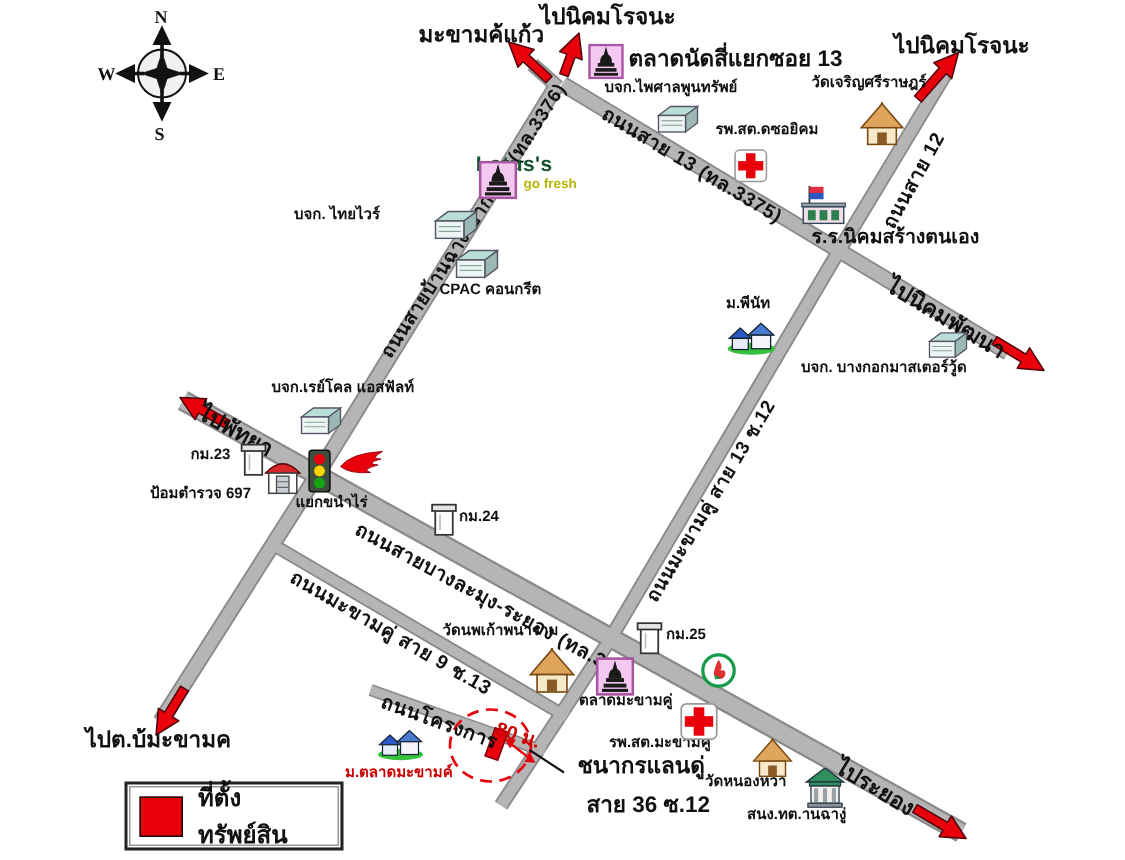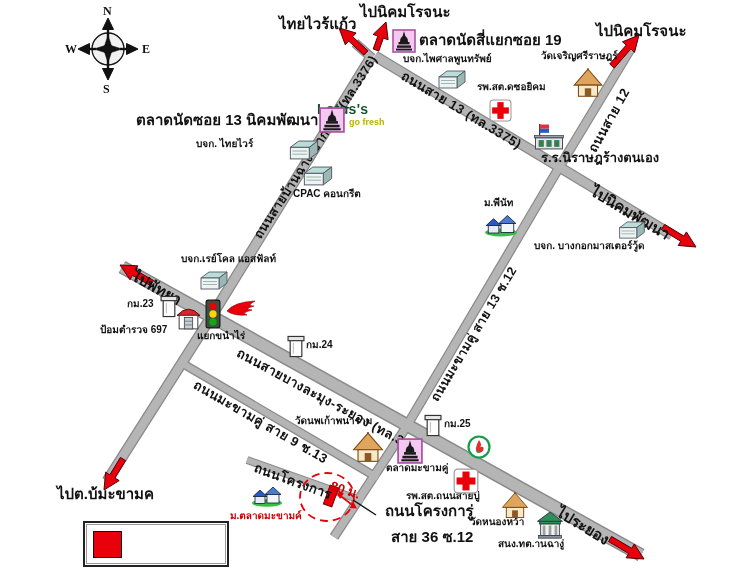--- a/index.html
+++ b/index.html
@@ -165,62 +165,61 @@
       <polygon points="357,508.5 349.5,508 353.5,502" fill="#e8000b"></polygon>
       <path d="M353,500 L376,515" stroke="#111" stroke-width="1.4" fill="none"></path>
     </g>
   </svg>
 
   <div class="compassL" style="left:103px;top:4px">N</div>
   <div class="compassL" style="left:65px;top:42px">W</div>
   <div class="compassL" style="left:142px;top:42px">E</div>
   <div class="compassL" style="left:103px;top:82px">S</div>
 
-  <div class="lbl big" style="left:279px;top:16px">ไทยไวร้แก้ว</div>
+  <div class="lbl big" style="left:279px;top:16px">มะขามค้แก้ว</div>
   <div class="lbl big" style="left:360px;top:4px">ไปนิคมโรจนะ</div>
   <div class="lbl big" style="left:596px;top:23px">ไปนิคมโรจนะ</div>
   <div class="lbl big" style="left:596px;top:183px;transform:rotate(31deg)">ไปนิคมพัฒนา</div>
   <div class="lbl big" style="left:137px;top:268px;transform:rotate(29deg)">ไปพัทยา</div>
   <div class="lbl big" style="left:57px;top:486px">ไปต.บ้มะขามค</div>
   <div class="lbl big" style="left:562px;top:504px;transform:rotate(31deg)">ไประยอง</div>
 
   <div class="lbl road-lbl" style="left:252px;top:234px;transform:rotate(-57deg)">ถนนสายบ้านฉาง-ชากมาก (ทล.3376)</div>
   <div class="lbl road-lbl" style="left:406px;top:69px;transform:rotate(31deg);font-size:13px">ถนนสาย 13 (ทล.3375)</div>
   <div class="lbl road-lbl" style="left:586px;top:148px;transform:rotate(-61deg);font-size:13px">ถนนสาย 12</div>
   <div class="lbl road-lbl" style="left:241px;top:346px;transform:rotate(28.5deg);font-size:13px">ถนนสายบางละมุง-ระยอง (ทล.36)</div>
   <div class="lbl road-lbl" style="left:429px;top:397px;transform:rotate(-59deg)">ถนนมะขามคู่ สาย 13 ช.12</div>
   <div class="lbl road-lbl" style="left:198px;top:378px;transform:rotate(30deg);font-size:13px">ถนนมะขามคู่ สาย 9 ช.13</div>
   <div class="lbl road-lbl" style="left:257px;top:461px;transform:rotate(20deg);font-size:13px">ถนนโครงการ</div>
-  <div class="lbl big" style="left:385px;top:503px">ถนนโครงการู่</div>
+  <div class="lbl big" style="left:385px;top:503px">ชนากรแลนดู่</div>
   <div class="lbl big" style="left:391px;top:529px">สาย 36 ซ.12</div>
 
   <div id="lotus">
     <div class="l1">Lotus's</div>
     <div class="l2">go fresh</div>
   </div>
 
-  <div class="lbl big" style="left:419px;top:32px">ตลาดนัดสี่แยกซอย 19</div>
+  <div class="lbl big" style="left:419px;top:32px">ตลาดนัดสี่แยกซอย 13</div>
   <div class="lbl" style="left:403px;top:54px">บจก.ไพศาลพูนทรัพย์</div>
   <div class="lbl" style="left:541px;top:51px">วัดเจริญศรีราษฎร์</div>
   <div class="lbl" style="left:477px;top:82px">รพ.สต.ดซอยิคม</div>
-  <div class="lbl big" style="left:136px;top:112px">ตลาดนัดซอย 13 นิคมพัฒนา</div>
   <div class="lbl" style="left:196px;top:139px">บจก. ไทยไวร์</div>
   <div class="lbl" style="left:293px;top:189px">CPAC คอนกรีต</div>
-  <div class="lbl" style="left:541px;top:151px;font-size:13px">ร.ร.นิราษฎร้างตนเอง</div>
+  <div class="lbl" style="left:541px;top:151px;font-size:13px">ร.ร.นิคมสร้างตนเอง</div>
   <div class="lbl" style="left:484px;top:198px">ม.พีนัท</div>
   <div class="lbl" style="left:181px;top:254px">บจก.เรย์โคล แอสฟัลท์</div>
   <div class="lbl" style="left:534px;top:241px">บจก. บางกอกมาสเตอร์วู้ด</div>
   <div class="lbl" style="left:127px;top:299px">กม.23</div>
   <div class="lbl" style="left:100px;top:325px">ป้อมตำรวจ 697</div>
   <div class="lbl" style="left:197px;top:331px">แยกขนำไร่</div>
   <div class="lbl" style="left:306px;top:340px">กม.24</div>
   <div class="lbl" style="left:295px;top:416px">วัดนพเก้าพนาราม</div>
   <div class="lbl" style="left:444px;top:419px">กม.25</div>
   <div class="lbl" style="left:386px;top:463px">ตลาดมะขามคู่</div>
-  <div class="lbl" style="left:406px;top:491px">รพ.สต.ถนนสายบู่</div>
+  <div class="lbl" style="left:406px;top:491px">รพ.สต.มะขามคู่</div>
   <div class="lbl" style="left:470px;top:517px">วัดหนองหว้า</div>
   <div class="lbl" style="left:498px;top:539px">สนง.ทต.านฉางู่</div>
   <div class="lbl red" style="left:230px;top:511px">ม.ตลาดมะขามค์</div>
   <div class="lbl red" style="left:333px;top:479px;transform:rotate(18deg);font-size:13px">80 ม.</div>
 
   <svg class="ic" style="left:392px;top:29px;width:24px;height:24px">
       <use href="#sym-market"></use>
     </svg>
   <svg class="ic" style="left:438px;top:70px;width:28px;height:20px">
       <use href="#sym-factory"></use>
@@ -287,15 +286,16 @@
     </svg>
   <svg class="ic" style="left:535px;top:512px;width:30px;height:27px">
       <use href="#sym-office"></use>
     </svg>
   <svg class="ic" style="left:251px;top:482px;width:32px;height:26px">
       <use href="#sym-village"></use>
     </svg>
 
   <div id="legendBox">
     <div class="swatch"></div>
+    <div class="txt">ที่ตั้งทรัพย์สิน</div>
   </div>
 
 </div>
 
 </body></html>

